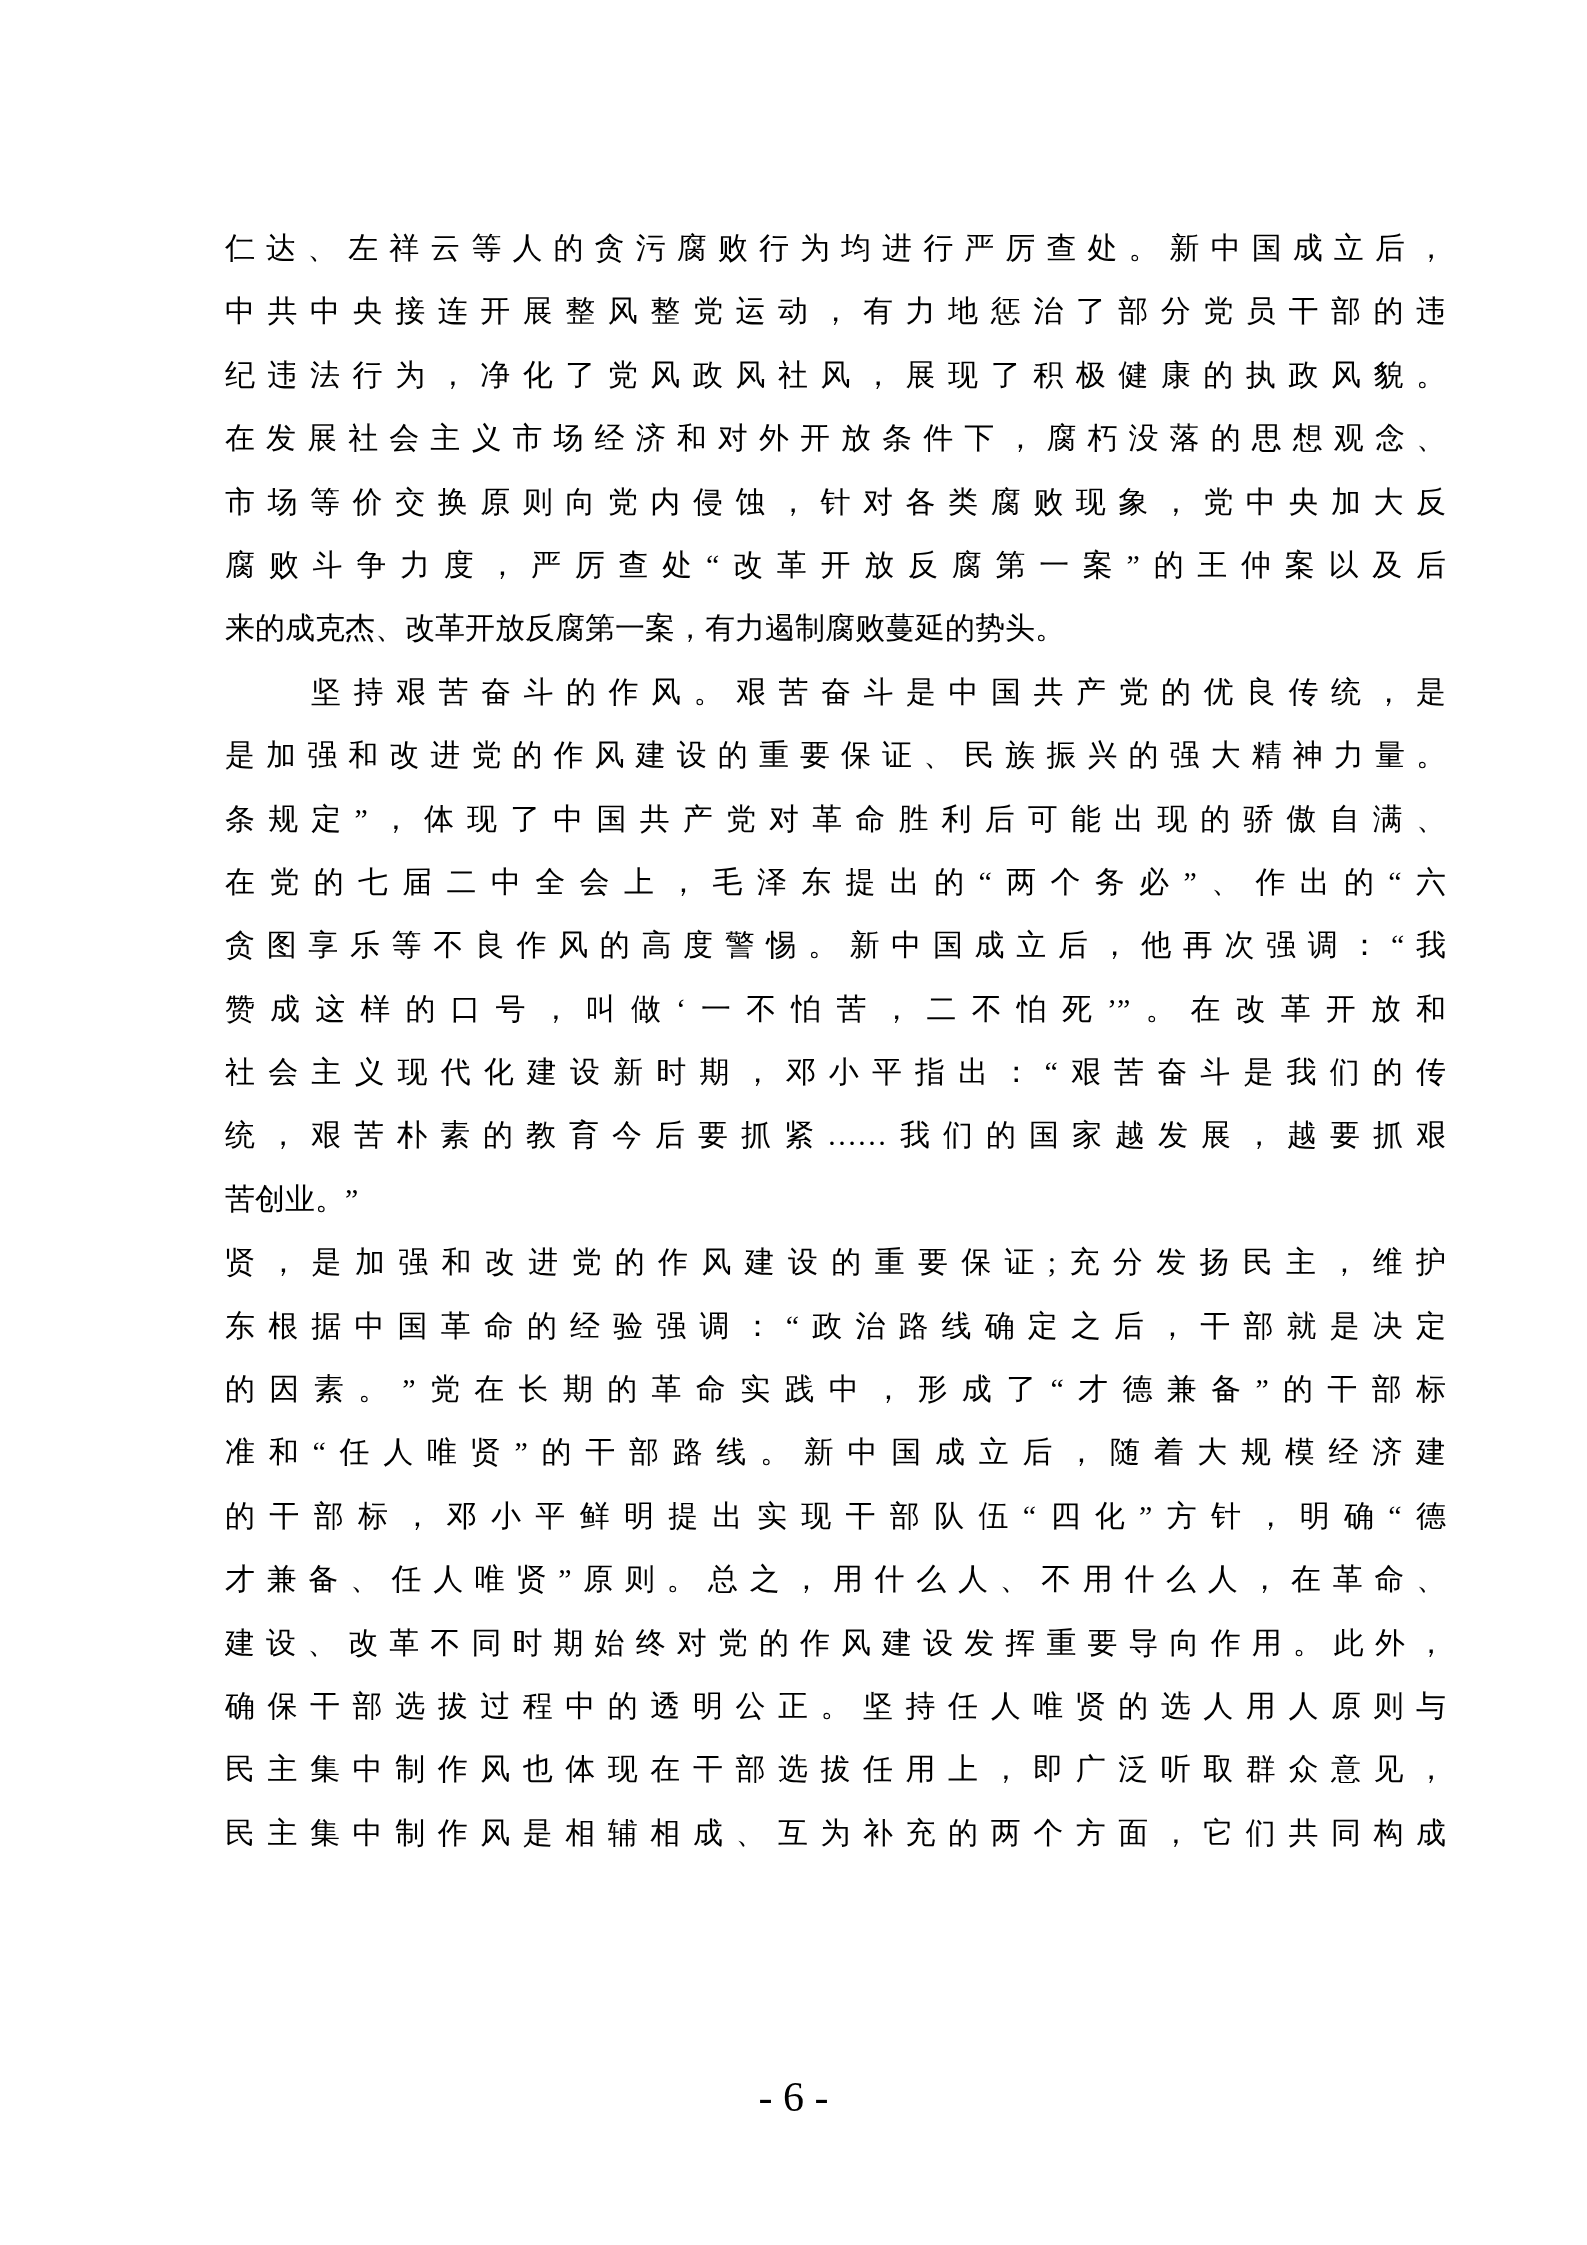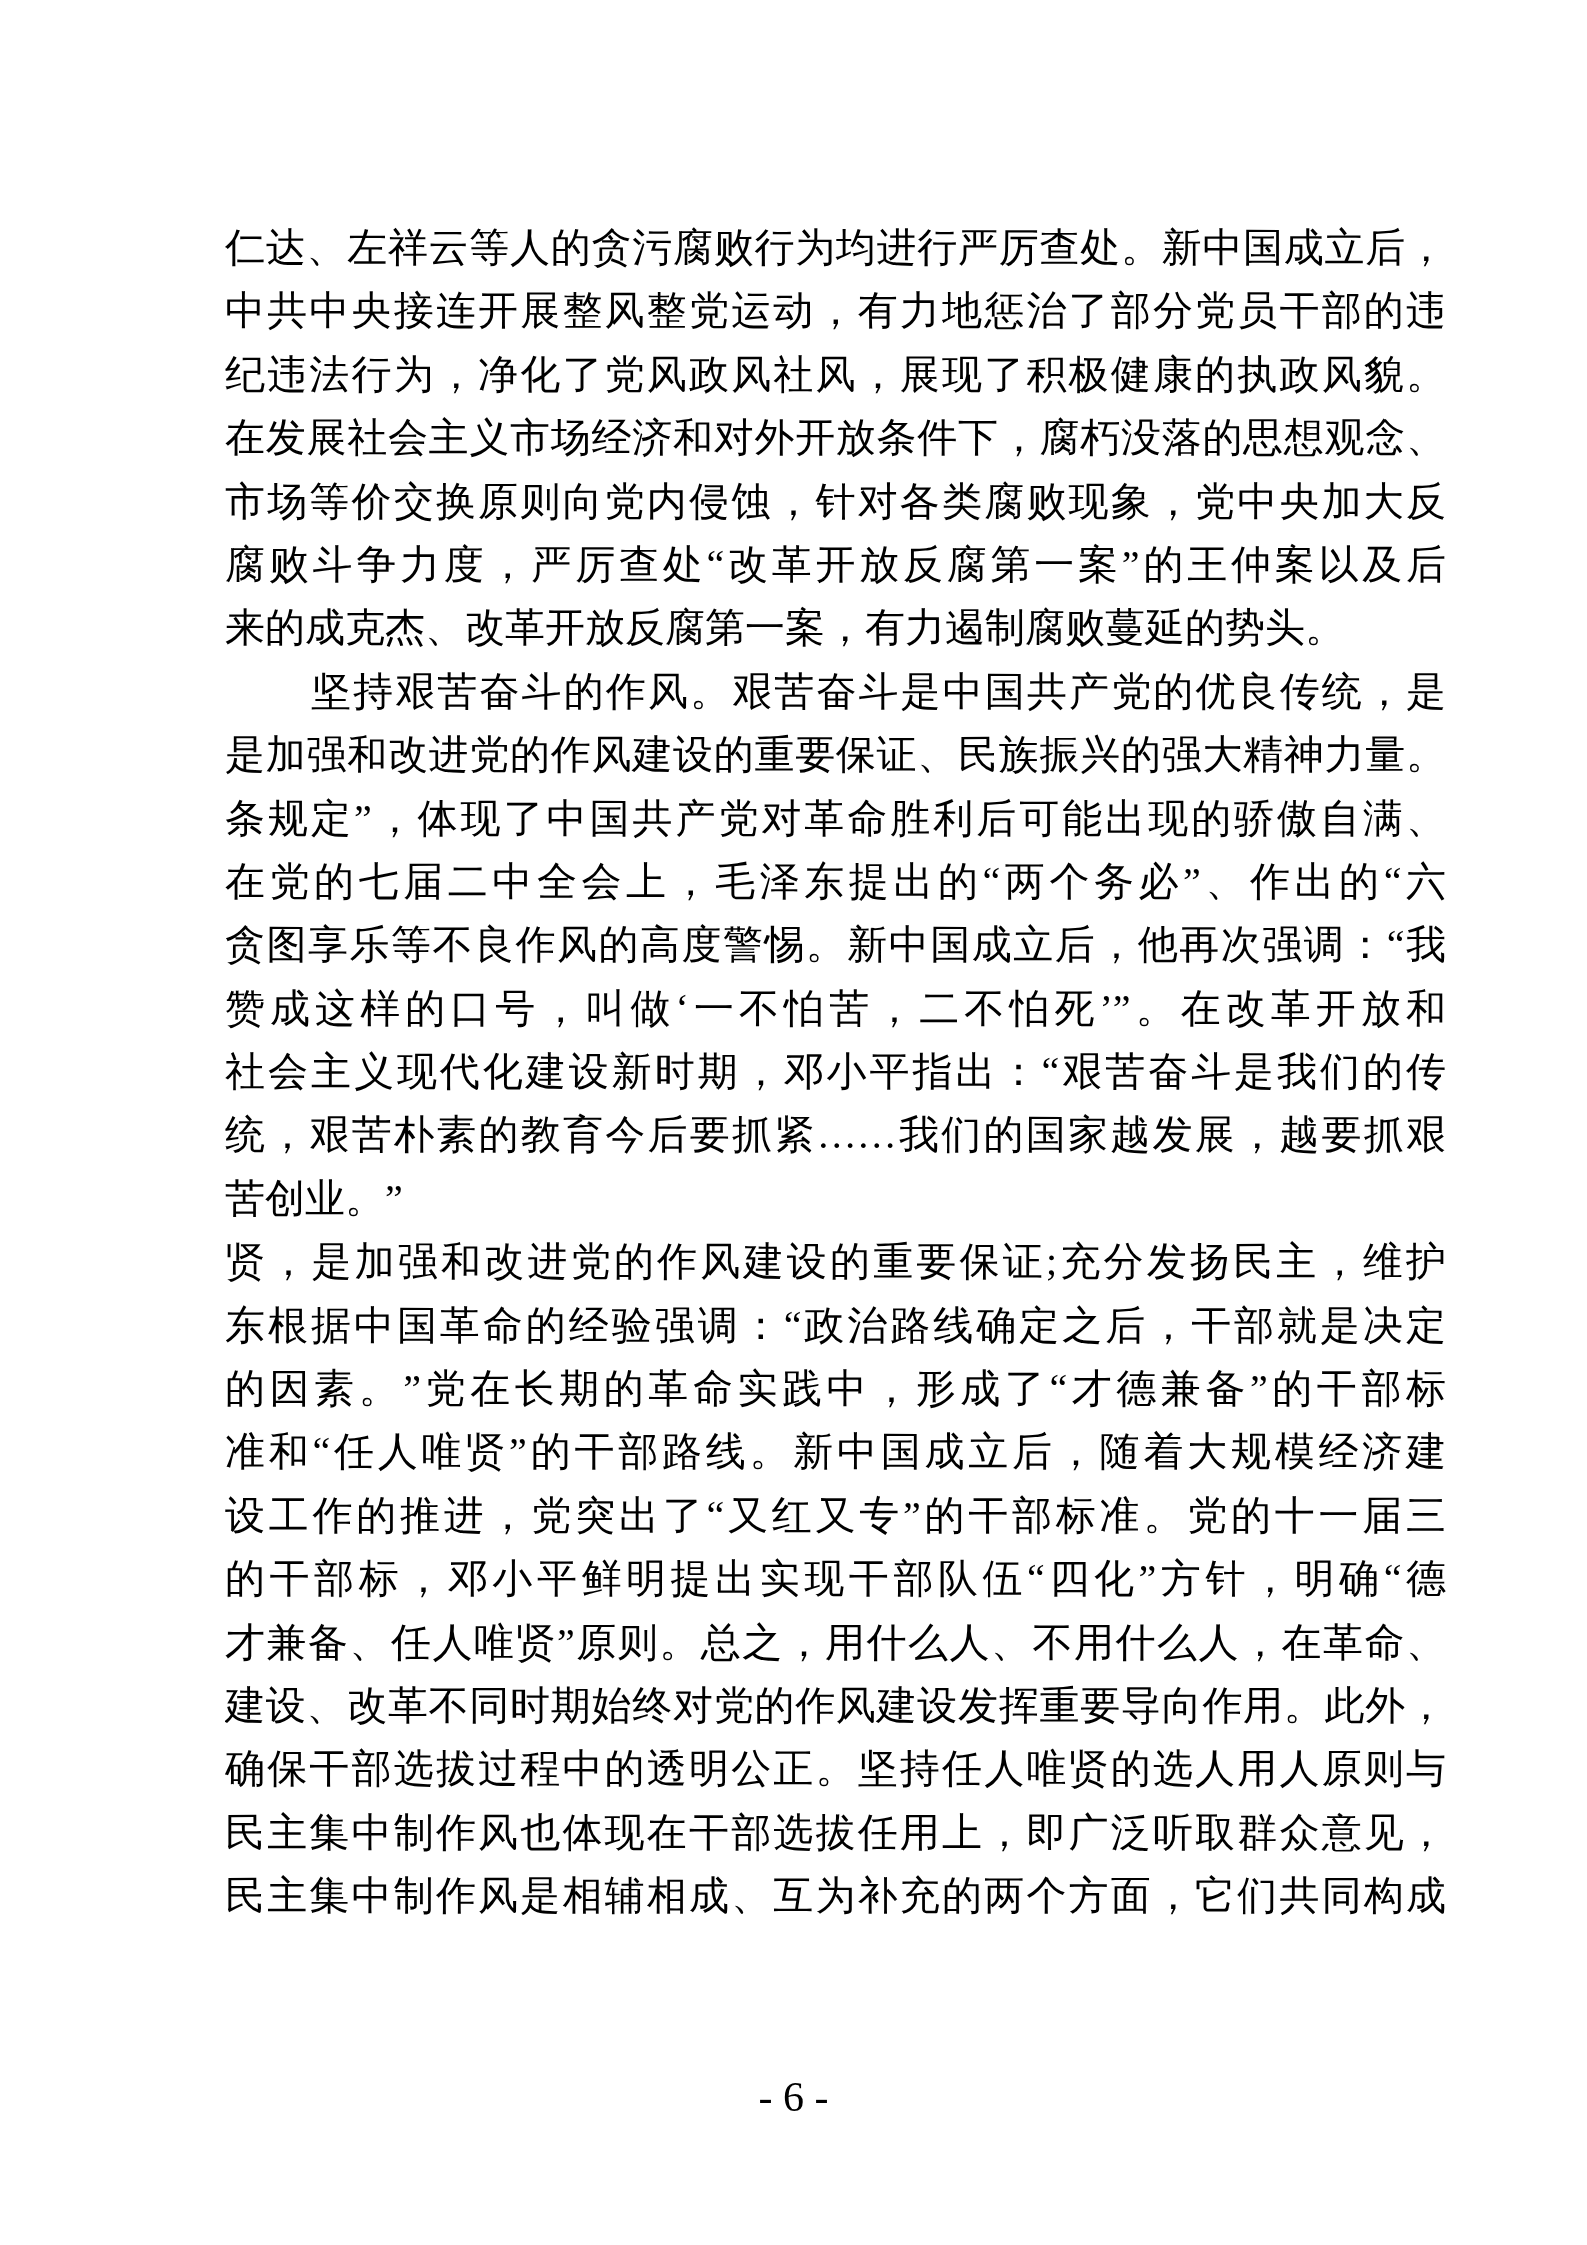--- a/index.html
+++ b/index.html
@@ -27,21 +27,21 @@
     position: absolute;
     left: 225px;
     top: 216px;
     width: 1221px;
   }
   .line {
     box-sizing: border-box;
     width: 1221px;
     height: 63.4px;
     line-height: 63.4px;
-    font-size: 40px;
+    font-size: 30px;
     letter-spacing: 0;
     text-align: justify;
     text-align-last: justify;
     -moz-text-align-last: justify;
     overflow: hidden;
     white-space: normal;
   }
   .line.indent {
     padding-left: 86px;
   }
@@ -77,21 +77,20 @@
       <div class="line">在党的七届二中全会上，毛泽东提出的“两个务必”、作出的“六</div>
       <div class="line">贪图享乐等不良作风的高度警惕。新中国成立后，他再次强调：“我</div>
       <div class="line">赞成这样的口号，叫做‘一不怕苦，二不怕死’”。在改革开放和</div>
       <div class="line">社会主义现代化建设新时期，邓小平指出：“艰苦奋斗是我们的传</div>
       <div class="line">统，艰苦朴素的教育今后要抓紧……我们的国家越发展，越要抓艰</div>
       <div class="line para-end">苦创业。”</div>
       <div class="line">贤，是加强和改进党的作风建设的重要保证;充分发扬民主，维护</div>
       <div class="line">东根据中国革命的经验强调：“政治路线确定之后，干部就是决定</div>
       <div class="line">的因素。”党在长期的革命实践中，形成了“才德兼备”的干部标</div>
       <div class="line">准和“任人唯贤”的干部路线。新中国成立后，随着大规模经济建</div>
-      <div class="line">设工作的推进，党突出了“又红又专”的干部标准。党的十一届三</div>
       <div class="line">的干部标，邓小平鲜明提出实现干部队伍“四化”方针，明确“德</div>
       <div class="line">才兼备、任人唯贤”原则。总之，用什么人、不用什么人，在革命、</div>
       <div class="line">建设、改革不同时期始终对党的作风建设发挥重要导向作用。此外，</div>
       <div class="line">确保干部选拔过程中的透明公正。坚持任人唯贤的选人用人原则与</div>
       <div class="line">民主集中制作风也体现在干部选拔任用上，即广泛听取群众意见，</div>
       <div class="line">民主集中制作风是相辅相成、互为补充的两个方面，它们共同构成</div>
     </main>
   <div class="footer">- 6 -</div>
 </div>
 

